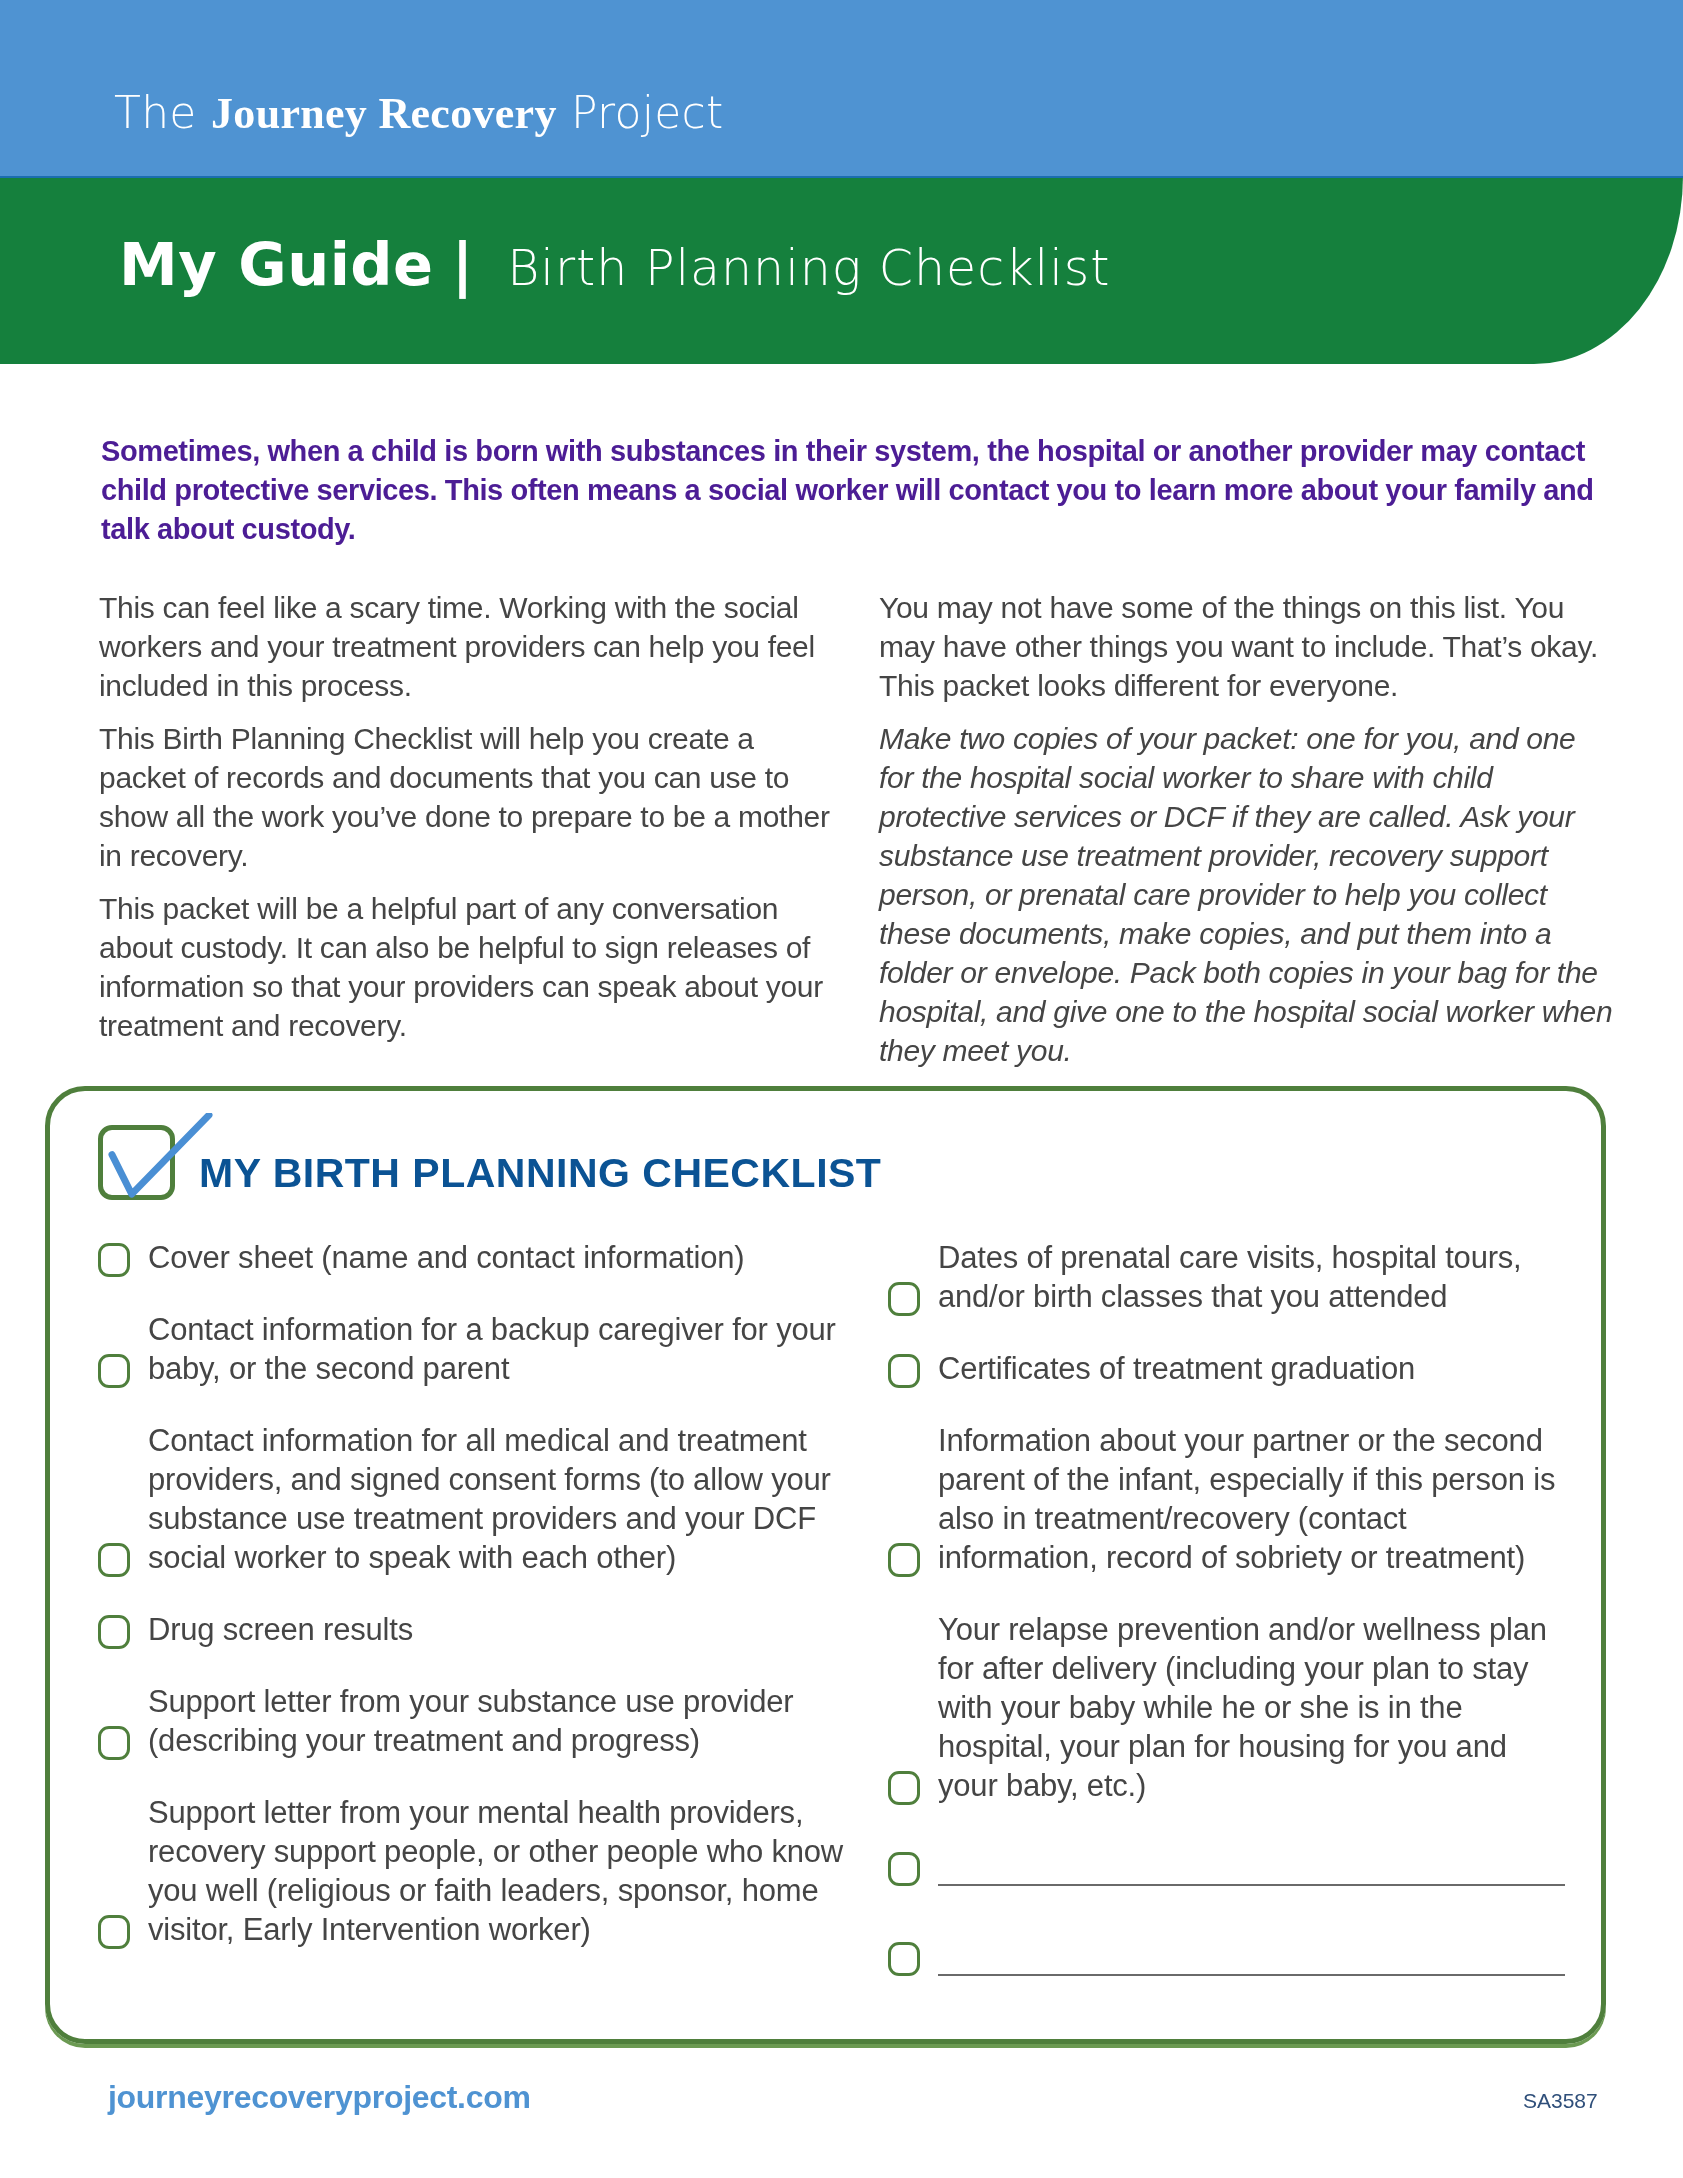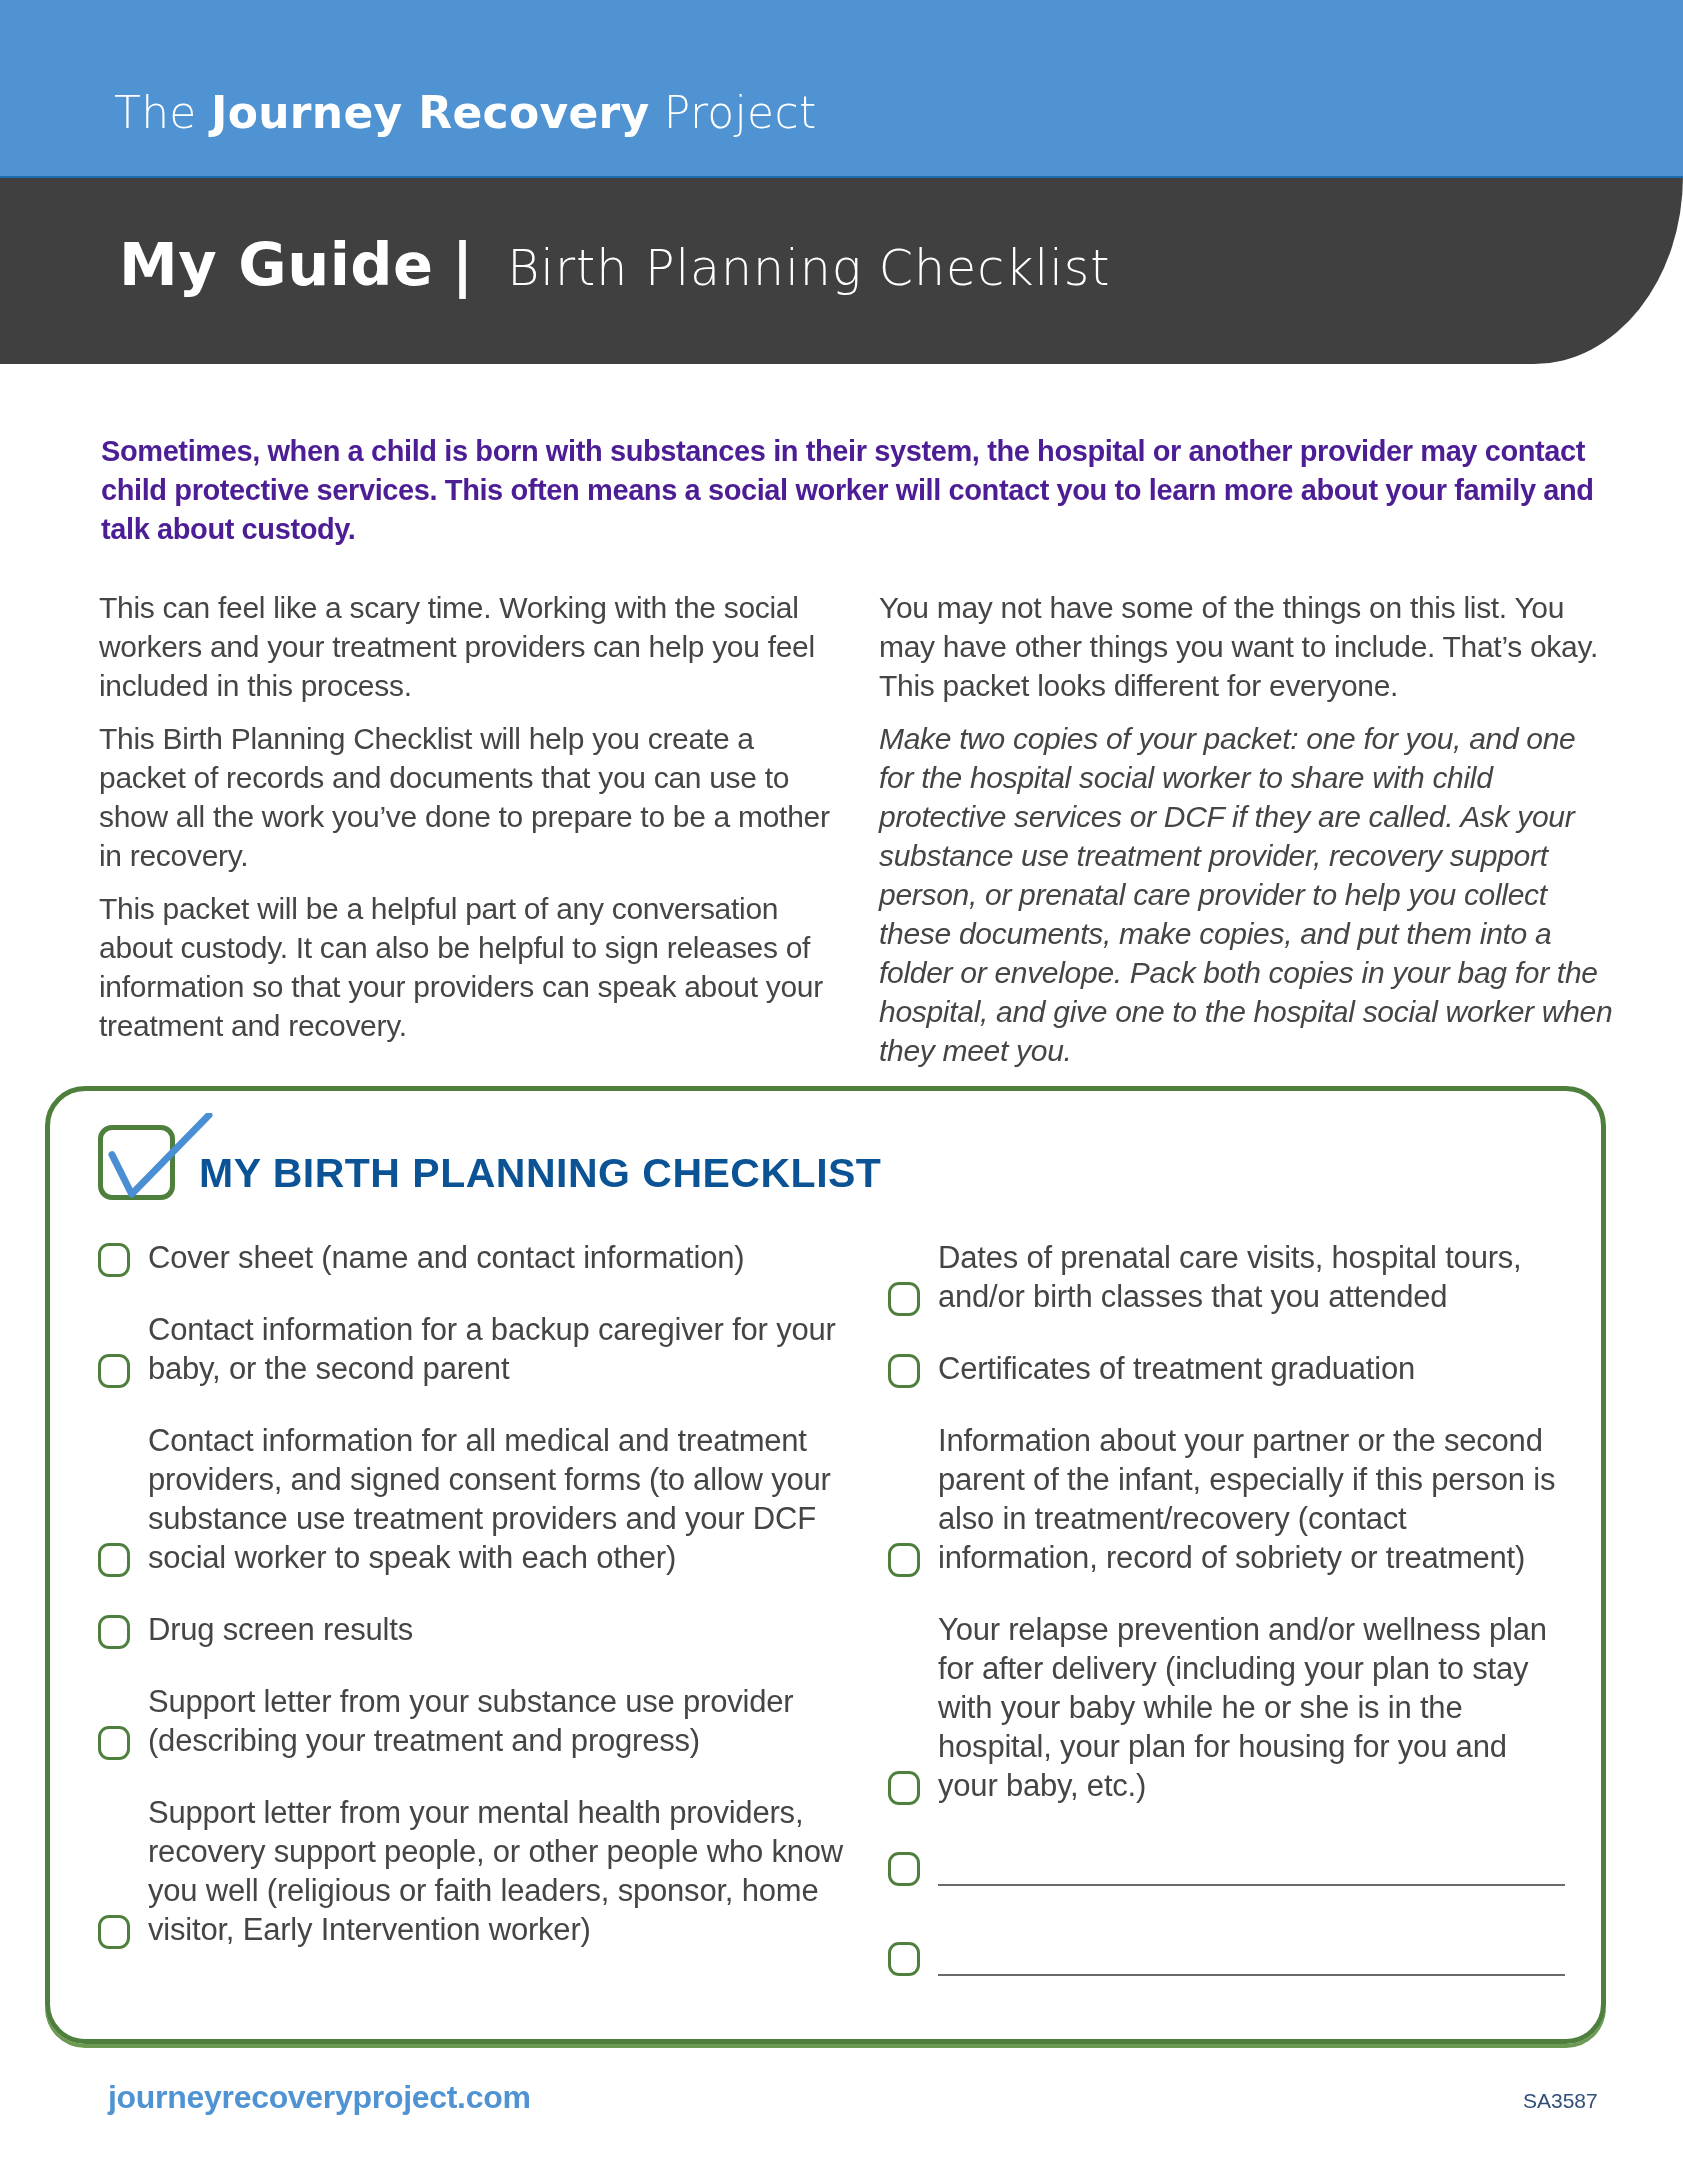--- a/index.html
+++ b/index.html
@@ -2,23 +2,23 @@
 <html><head>
 <meta charset="utf-8">
 <style>
   html, body { margin: 0; padding: 0; background: #ffffff; }
   body { width: 1683px; height: 2178px; position: relative; overflow: hidden;
          font-family: "Liberation Sans", "DejaVu Sans", sans-serif; color: #454545; }
 
   .band-top { position: absolute; left: 0; top: 0; width: 1683px; height: 176px; background: #4f93d2; }
   .tagline { position: absolute; left: 114px; top: 87px; font-size: 44px; color: #ffffff;
              font-family: "DejaVu Sans", sans-serif; font-weight: 300; letter-spacing: 0.3px; white-space: nowrap; }
-  .tagline b { font-weight: 700; }
+  .tagline b { font-weight: 700; font-family: Liberation Serif, serif; }
 
-  .band-main { position: absolute; left: 0; top: 176px; width: 1683px; height: 188px; background: #404040;
+  .band-main { position: absolute; left: 0; top: 176px; width: 1683px; height: 188px; background: #15803d;
                border-bottom-right-radius: 149px 188px; overflow: hidden; }
   .band-main::before { content: ""; position: absolute; left: 0; top: 0; width: 100%; height: 2px; background: #1b6db0; }
   .title-row { position: absolute; left: 119px; top: 54px; display: flex; align-items: baseline; white-space: nowrap; color: #fff; }
   .title-main { font-family: "DejaVu Sans", sans-serif; font-weight: 700; font-size: 59px; letter-spacing: 0.5px; }
   .title-sep { font-family: "DejaVu Sans", sans-serif; font-weight: 700; font-size: 59px; margin: 0 34px 0 18px; }
   .title-sub { font-family: "DejaVu Sans", sans-serif; font-weight: 300; font-size: 49px; letter-spacing: 1px; }
 
   .intro { position: absolute; left: 101px; top: 432px; width: 1505px; font-size: 29px; line-height: 39px;
            font-weight: 700; color: #4c1d95; letter-spacing: -0.4px; }
 

